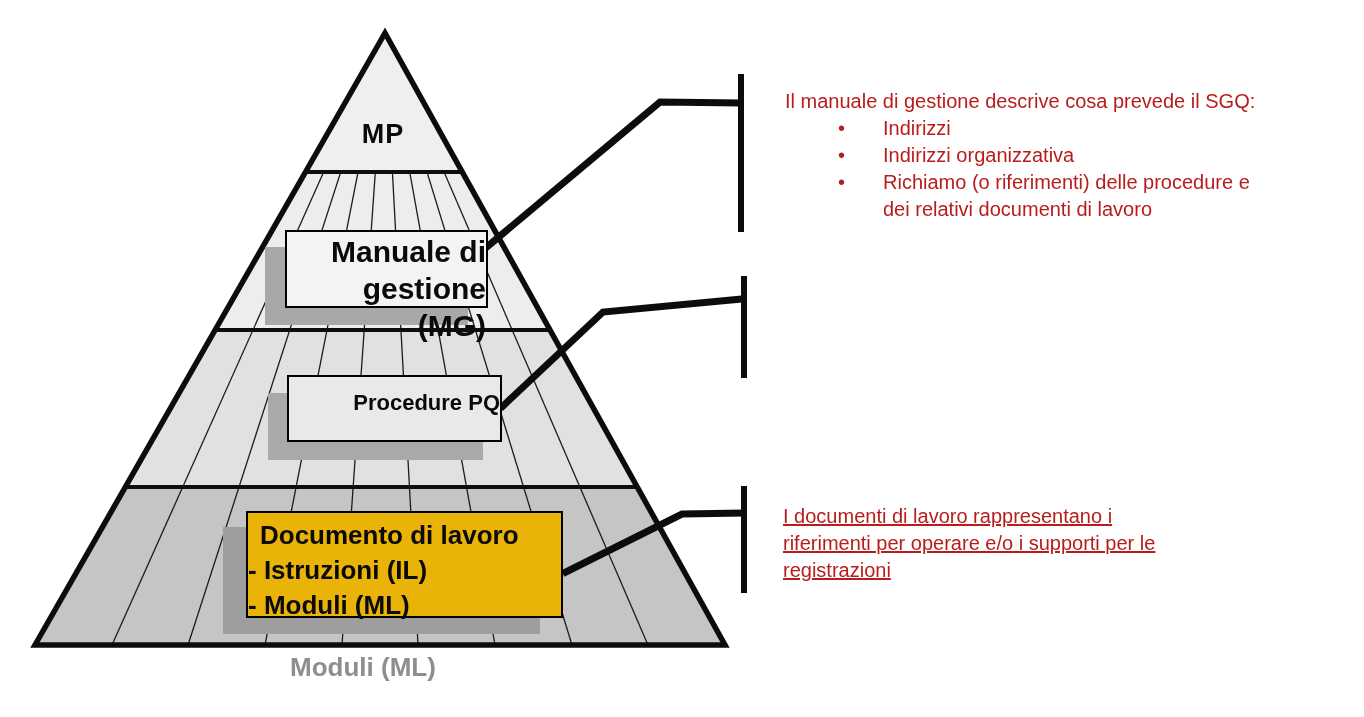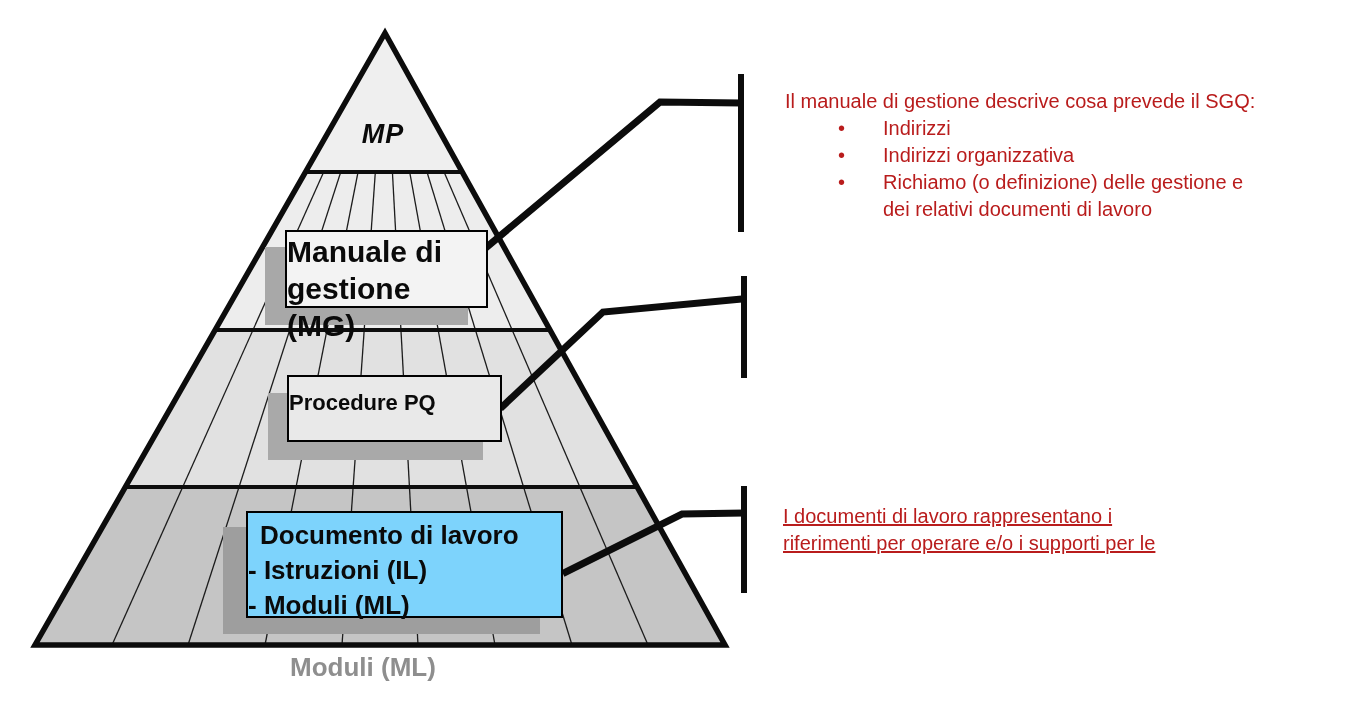--- a/index.html
+++ b/index.html
@@ -12,38 +12,38 @@
   
   .fan{stroke:#1c1c1c;stroke-width:1.3;}
   .divider{stroke:#0d0d0d;stroke-width:4;}
   .outline{fill:none;stroke:#0c0c0c;stroke-width:5.5;stroke-miterlimit:14;}
   .conn{fill:none;stroke:#0c0c0c;stroke-width:7;stroke-linecap:square;stroke-miterlimit:12;}
   .bar{stroke:#0c0c0c;stroke-width:6;}
 
   
   .mp{
     position:absolute;left:347px;top:119px;width:72px;text-align:center;
-    font-size:27px;font-weight:bold;color:#0a0a0a;letter-spacing:1px;font-style:italic;
+    font-size:27px;font-weight:bold;color:#0a0a0a;letter-spacing:1px;
   }
 
   
   .label-box{
     position:absolute;box-sizing:border-box;border:2px solid #000;
-    font-weight:bold;color:#0a0a0a;text-align:left;
+    font-weight:bold;color:#0a0a0a;text-align:right;
   }
   .mg{
     left:285px;top:230px;width:203px;height:78px;background:#f3f3f3;
     box-shadow:-20px 17px 0 #a8a8a8;font-size:30px;line-height:37px;padding-top:1px;
   }
   .pq{
     left:287px;top:375px;width:215px;height:67px;background:#e9e9e9;
     box-shadow:-19px 18px 0 #a9a9a9;font-size:22px;line-height:30px;padding-top:11px;
   }
   .doc{
-    left:246px;top:511px;width:317px;height:107px;background:#7dd3fc;
+    left:246px;top:511px;width:317px;height:107px;background:#eab308;
     font-size:26px;line-height:35px;padding-top:5px;text-align:left;
   }
   .doc .l0{padding-left:12px;}
   .doc .li{}
   .doc-shadow{position:absolute;left:223px;top:527px;width:317px;height:107px;background:#9e9e9e;}
   .doc-ghost{
     position:absolute;left:290px;top:612px;font-weight:bold;font-size:26px;color:#8e8e8e;margin-top:40px;
   }
 
   
@@ -117,25 +117,26 @@
       <span class="bdot">•</span>
       <span>Indirizzi</span>
     </div>
     <div class="brow">
       <span class="bdot">•</span>
       <span>Indirizzi organizzativa</span>
     </div>
     <div class="brow">
       <span class="bdot">•</span>
       <span>
-        <div>Richiamo (o definizione) delle gestione e</div>
+        <div>Richiamo (o riferimenti) delle procedure e</div>
         <div>dei relativi documenti di lavoro</div>
       </span>
     </div>
   </div>
 
 
   <div class="note n3">
     <div>I documenti di lavoro rappresentano i</div>
     <div>riferimenti per operare e/o i supporti per le</div>
+    <div>registrazioni</div>
   </div>
 
 </div>
 
 </body></html>

